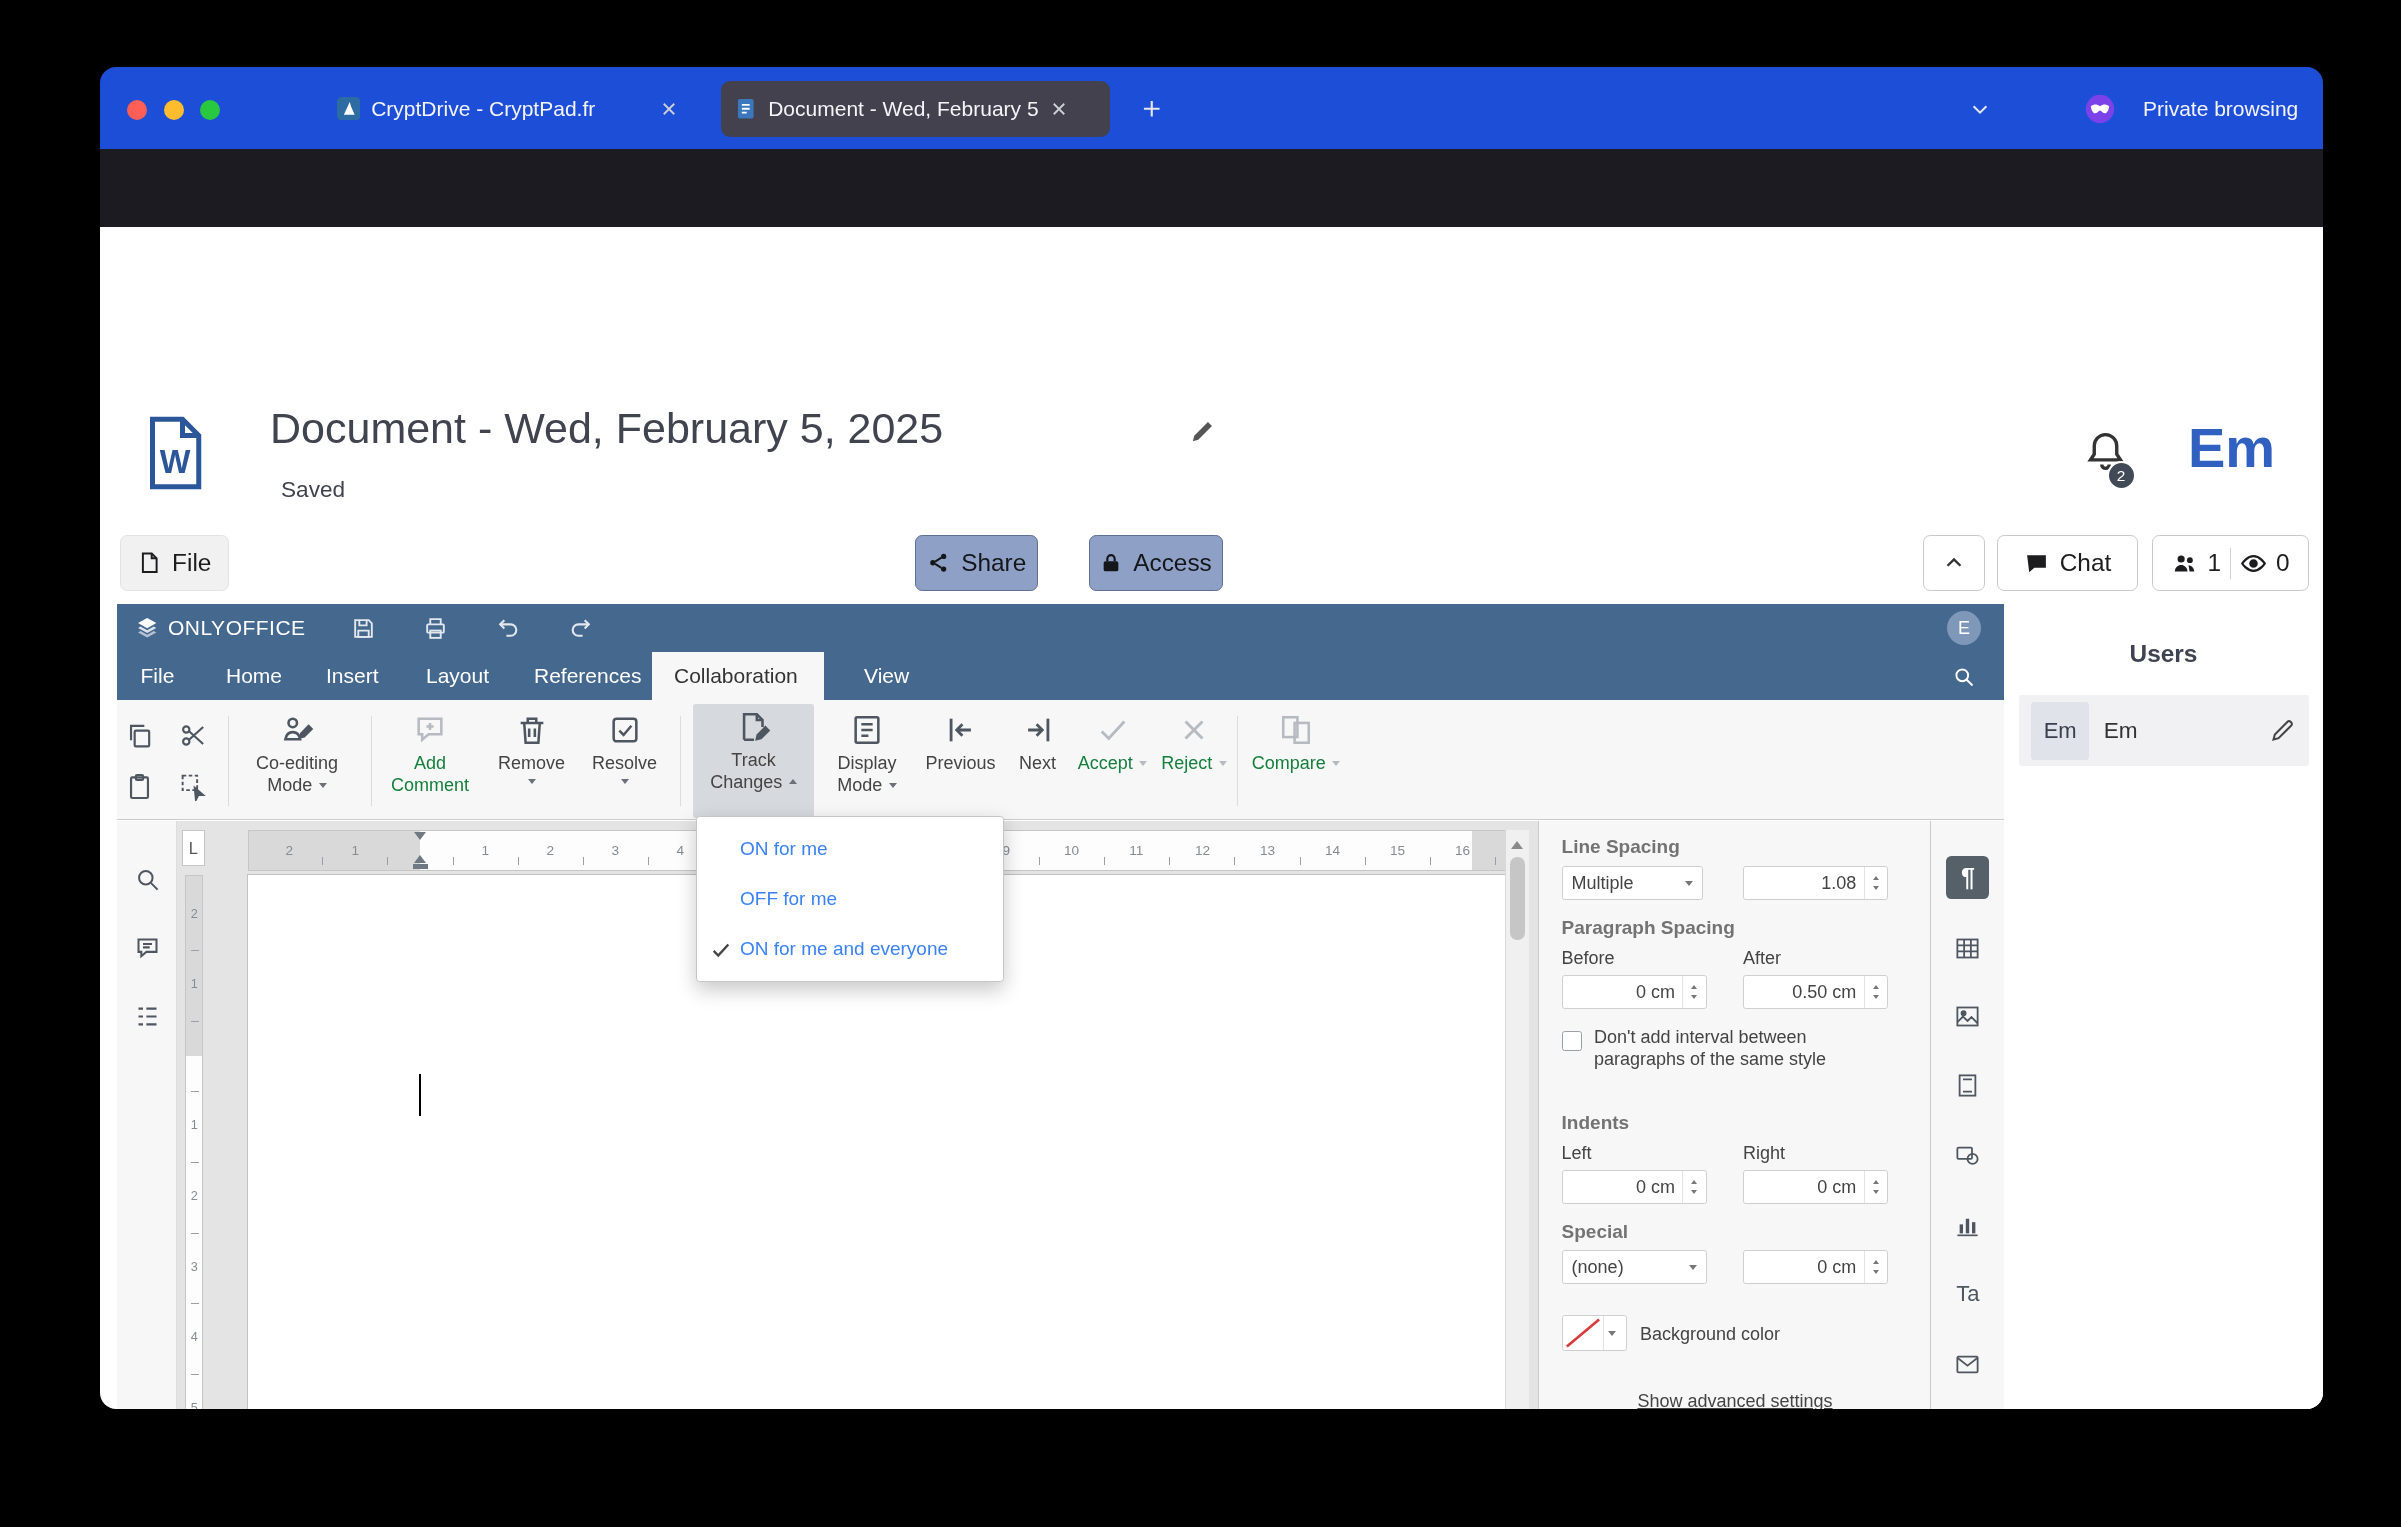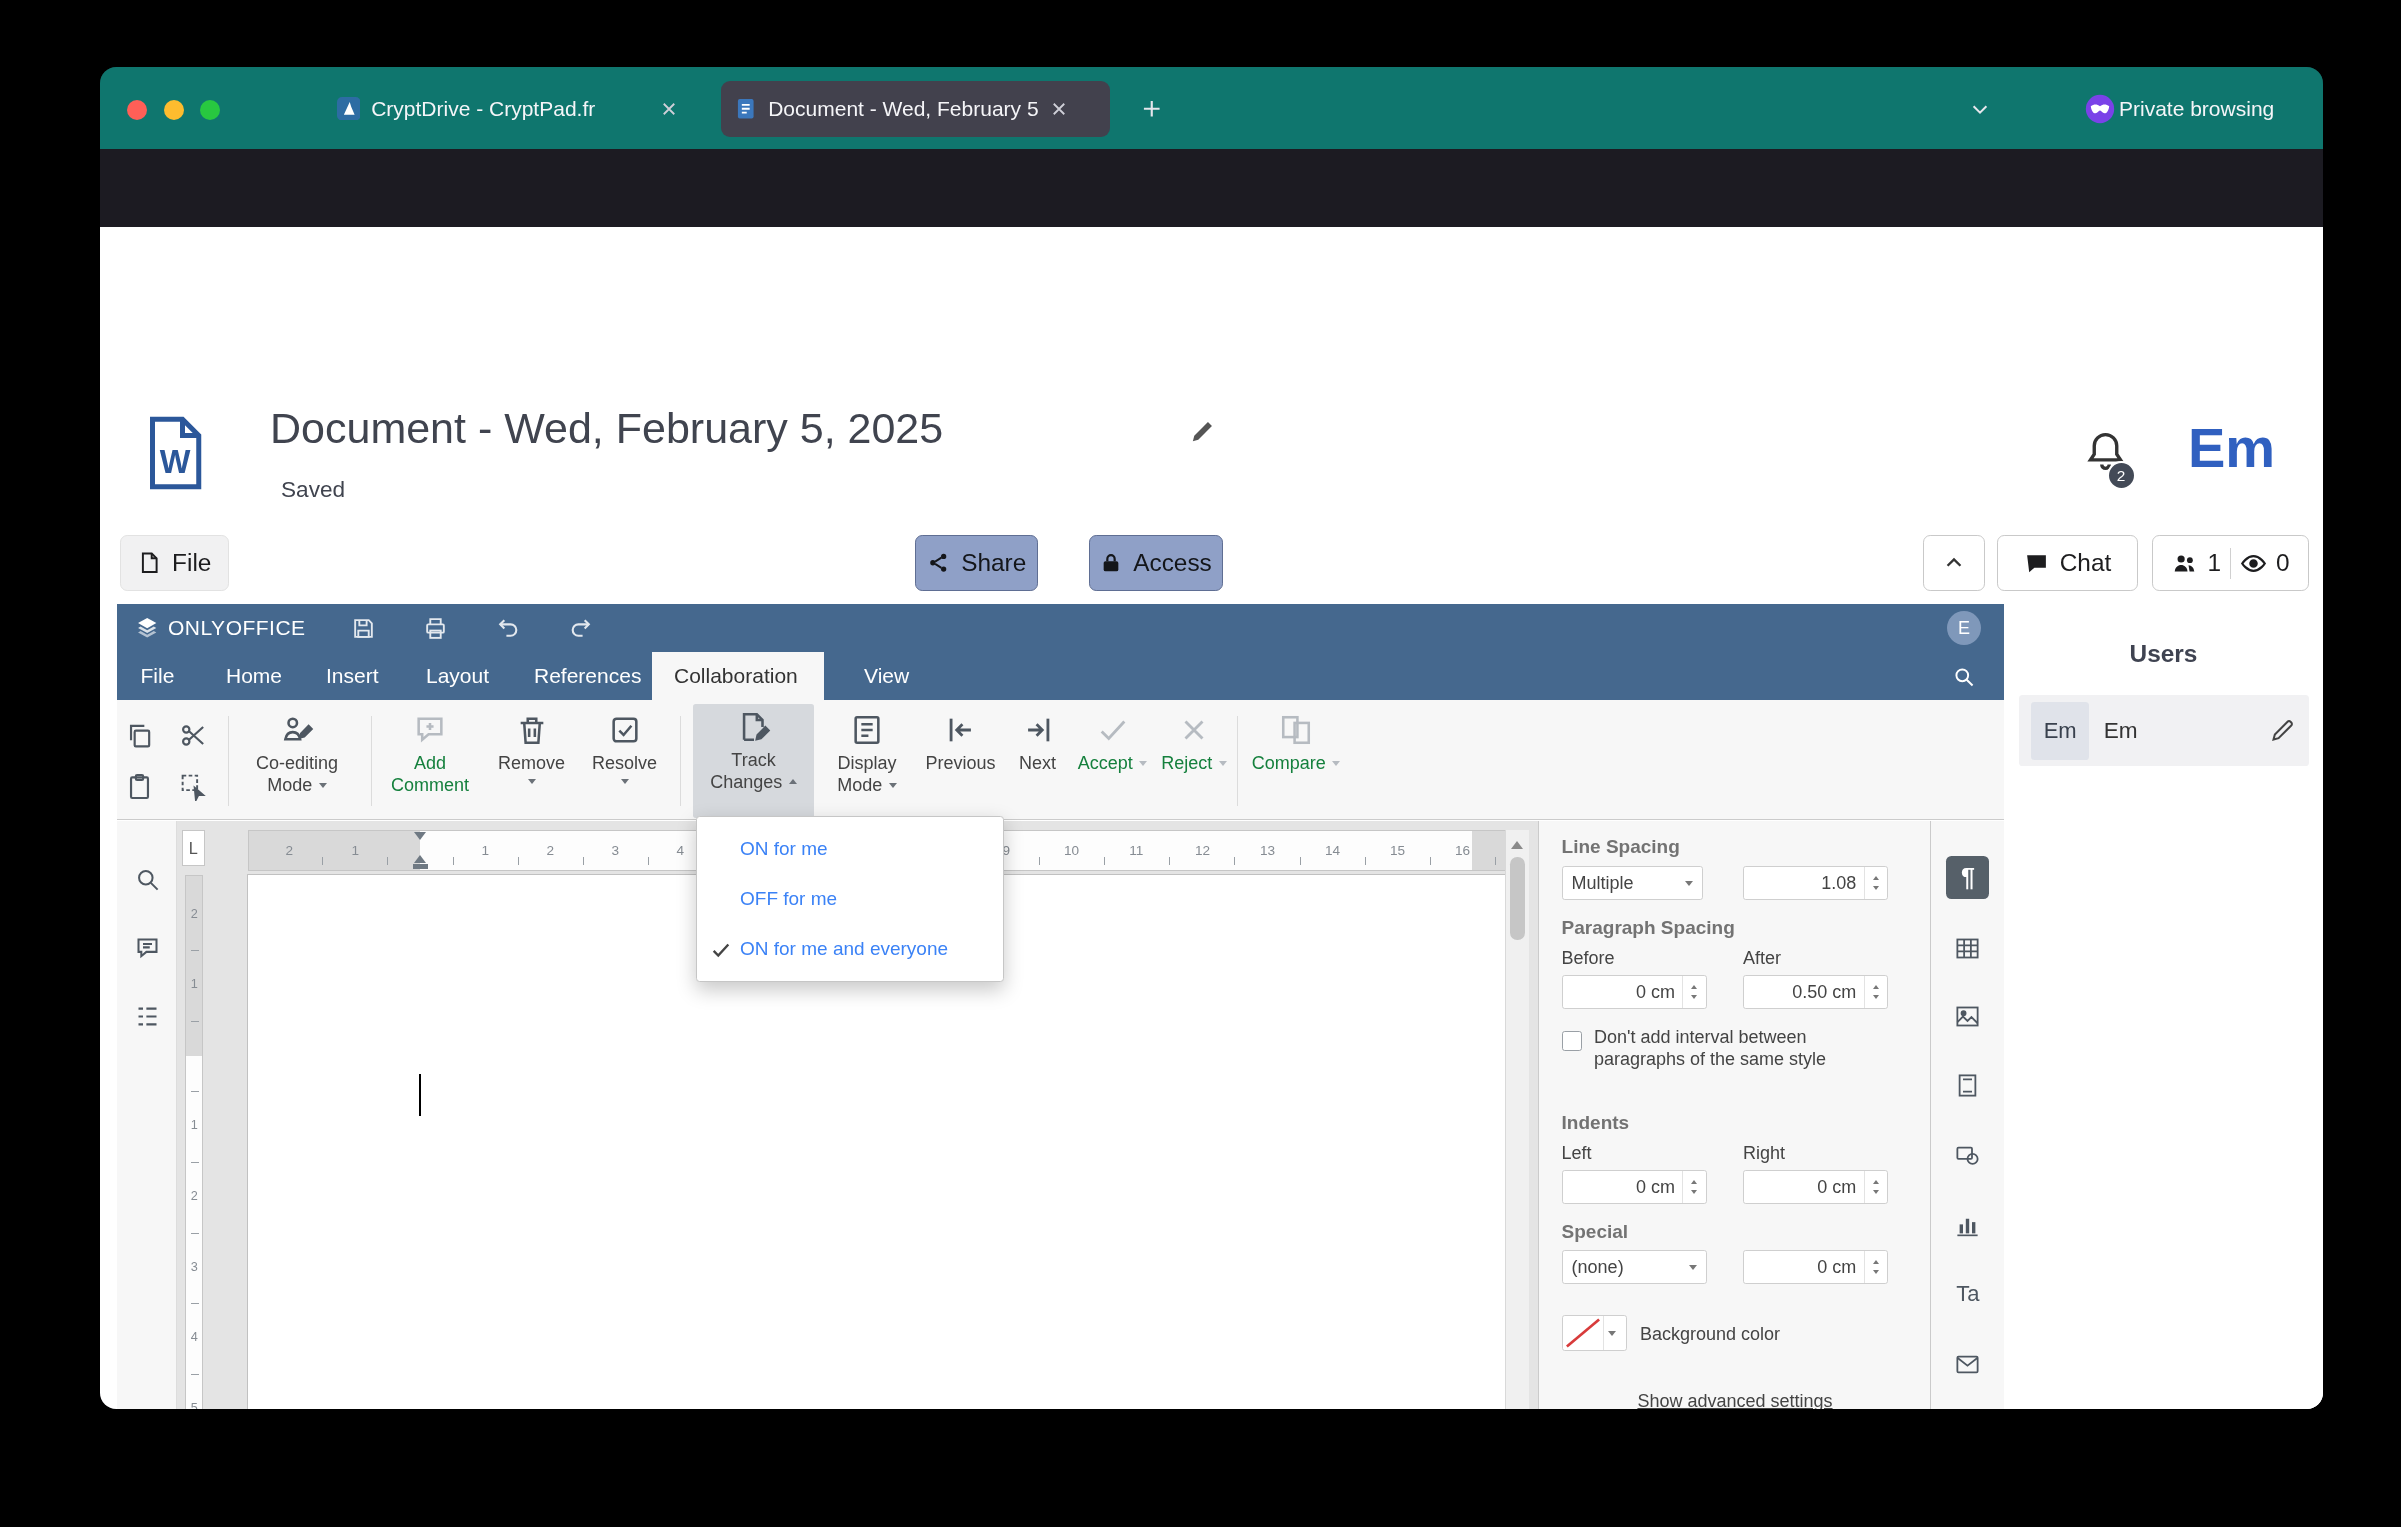--- a/index.html
+++ b/index.html
@@ -71,21 +71,21 @@
 #rstrip{position:absolute;left:1830px;top:594px;width:74px;height:699px;background:#f7f7f7;border-left:0.9px solid #cbcbcb}
 .rsi{position:absolute;left:15.4px;width:43px;height:43px;border-radius:5.4px;display:flex;align-items:center;justify-content:center;color:#4e5761}
 
 #userspanel{position:absolute;left:1904px;top:377px;width:319px;height:965px;background:#fff}
 </style>
 </head>
 <body>
 
 <div id="window">
 
-  <div class="ab" style="left:0;top:0;width:2223px;height:82px;background:#0f766e">
+  <div class="ab" style="left:0;top:0;width:2223px;height:82px;background:#1d4ed8">
     <span class="light" style="left:27px;background:#ff5f57"></span>
     <span class="light" style="left:64px;background:#febc2e"></span>
     <span class="light" style="left:100px;background:#28c840"></span>
 
     <div class="tab" style="left:224px;width:367px">
       <svg width="23.5" height="23.5" viewBox="0 0 24 24">
           <rect width="24" height="24" rx="5" fill="#2d6ca3"></rect>
           <path d="M7 18L13 5l1.5 5L18 18z" fill="#fff"></path>
         </svg>
       <span class="ttl">CryptDrive - CryptPad.fr</span>
@@ -110,21 +110,21 @@
           <path d="M12 4v16M4 12h16"></path>
         </svg>
     </div>
 
     <div class="ab ctr" style="left:1860px;top:22px;width:40px;height:40px">
       <svg width="22" height="22" viewBox="0 0 24 24" stroke="#e6e6ec" stroke-width="2.2" fill="none">
           <path d="M5 9l7 7 7-7"></path>
         </svg>
     </div>
 
-    <div class="ab f" style="left:1983px;top:22px;height:40px;gap:2px">
+    <div class="ab f" style="left:1983px;top:22px;height:40px;gap:26px">
       <svg width="34" height="34" viewBox="0 0 24 24">
           <circle cx="12" cy="12" r="10" fill="#7a42e8"></circle>
           <path d="M5.5 10c2.2-1.6 4.3-1.6 6.5 0 2.2-1.6 4.3-1.6 6.5 0-.5 4.2-2.7 5.8-4.3 4.7-1-.7-1.6-1.6-2.2-1.6s-1.2.9-2.2 1.6c-1.6 1.1-3.8-.5-4.3-4.7z" fill="#fff"></path>
         </svg>
       <span style="color:#f5f5f8;font-size:21px">Private browsing</span>
     </div>
   </div>
 
   <div class="ab" style="left:0;top:82px;width:2223px;height:78px;background:#1c1b22">
     <div class="ab ctr" style="left:27px;top:101px;width:40px;height:40px">

